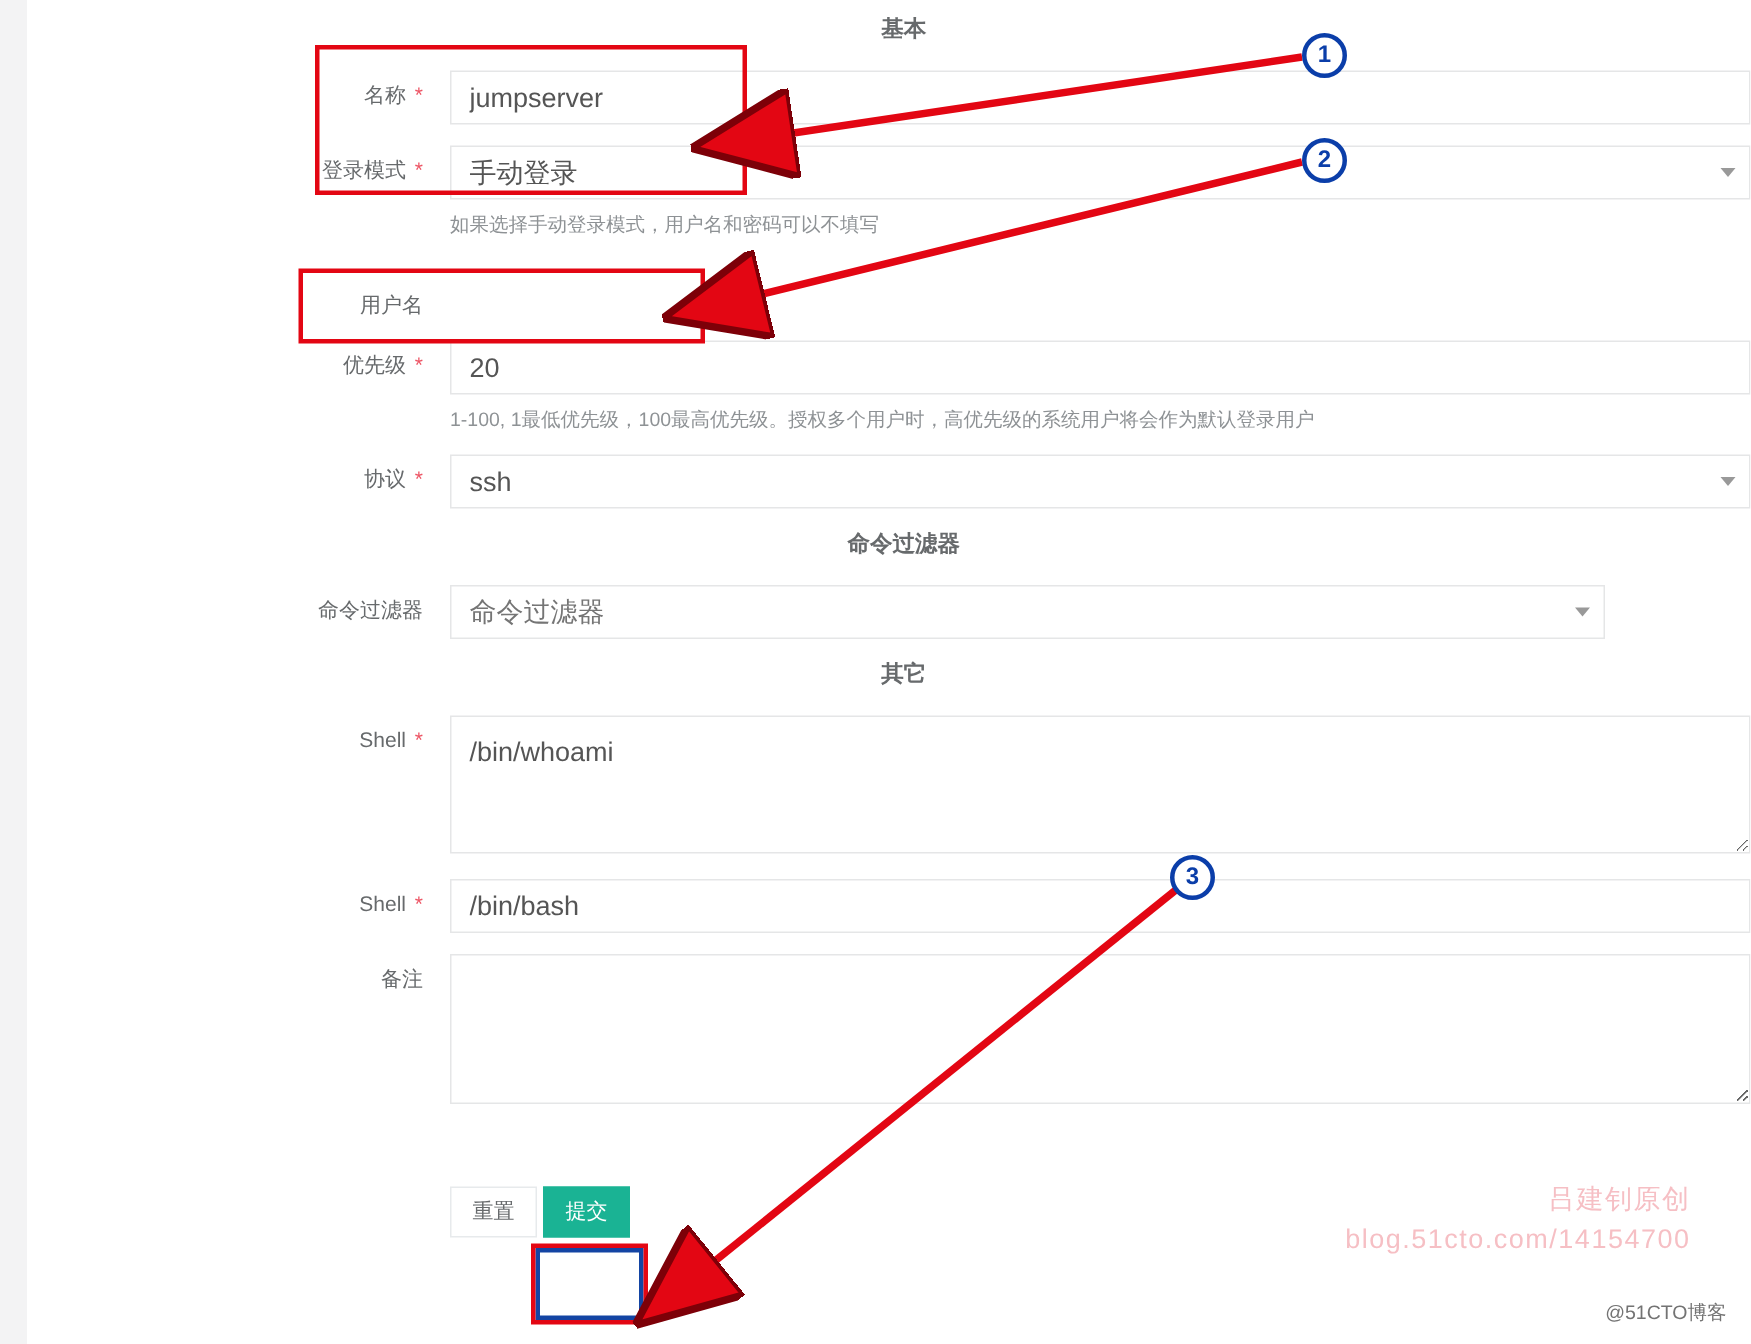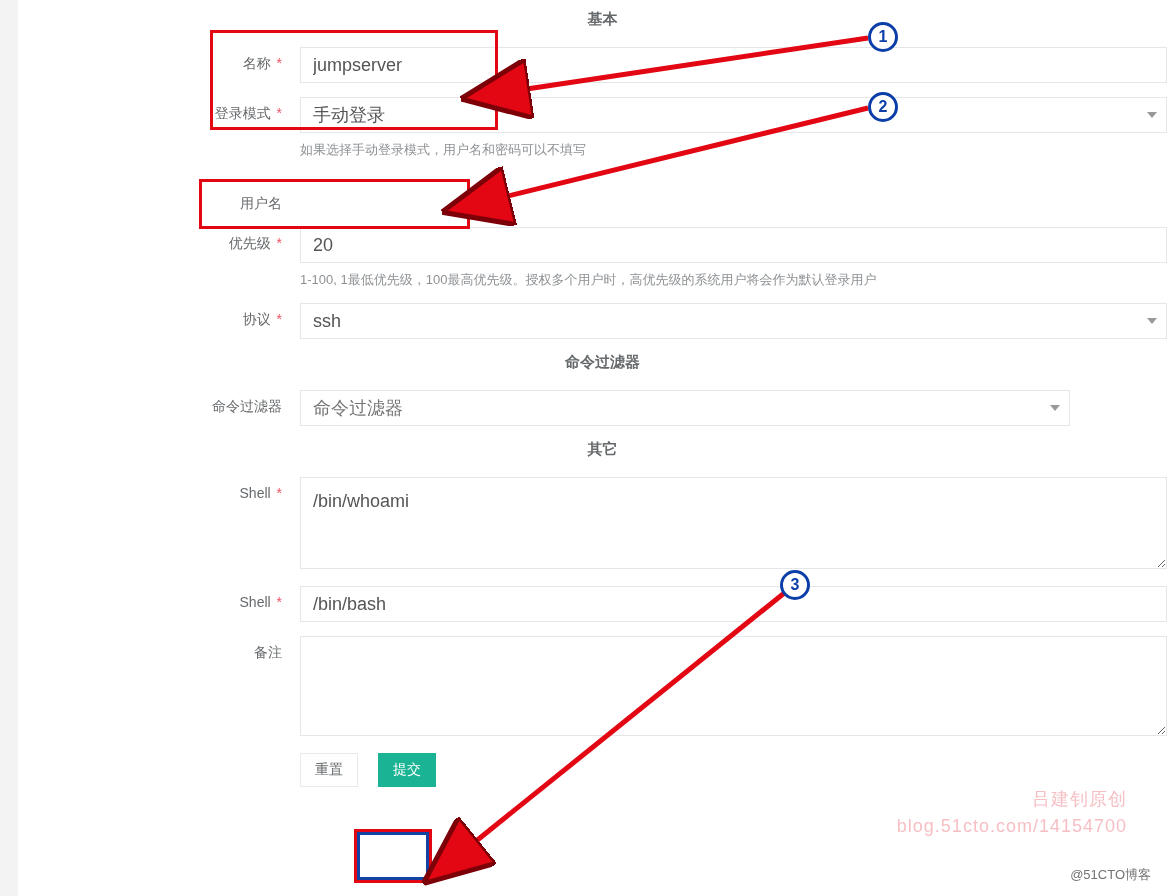--- a/index.html
+++ b/index.html
@@ -50,21 +50,21 @@
     .help-text { color: #8e9295; font-size: 13px; margin-top: 8px; }
     .select-like { position: relative; }
     .select-like::after {
       content: ""; position: absolute; right: 10px; top: 50%;
       width: 0; height: 0; border-left: 5px solid transparent;
       border-right: 5px solid transparent; border-top: 6px solid #999;
       transform: translateY(-50%);
       pointer-events: none;
     }
     .placeholder { color: #999; }
-    .btns-row .form-control-wrap { display: flex; gap: 20px; align-items: center; }
+    .btns-row .form-control-wrap { display: flex; gap: 4px; align-items: center; margin-top: 38px; }
     .btn {
       display: inline-flex; align-items: center; justify-content: center;
       height: 34px; padding: 0 14px; font-size: 14px; cursor: pointer;
       border: 1px solid #e7eaec; background: #fff; color: #676a6c;
       font-family: inherit;
     }
     .btn-primary { background: #1ab394; border-color: #1ab394; color: #fff; }
     .watermark {
       position: absolute; right: 40px; bottom: 56px; text-align: right;
       color: #f6bfc4; font-size: 18px; letter-spacing: 1px; line-height: 1.5;

